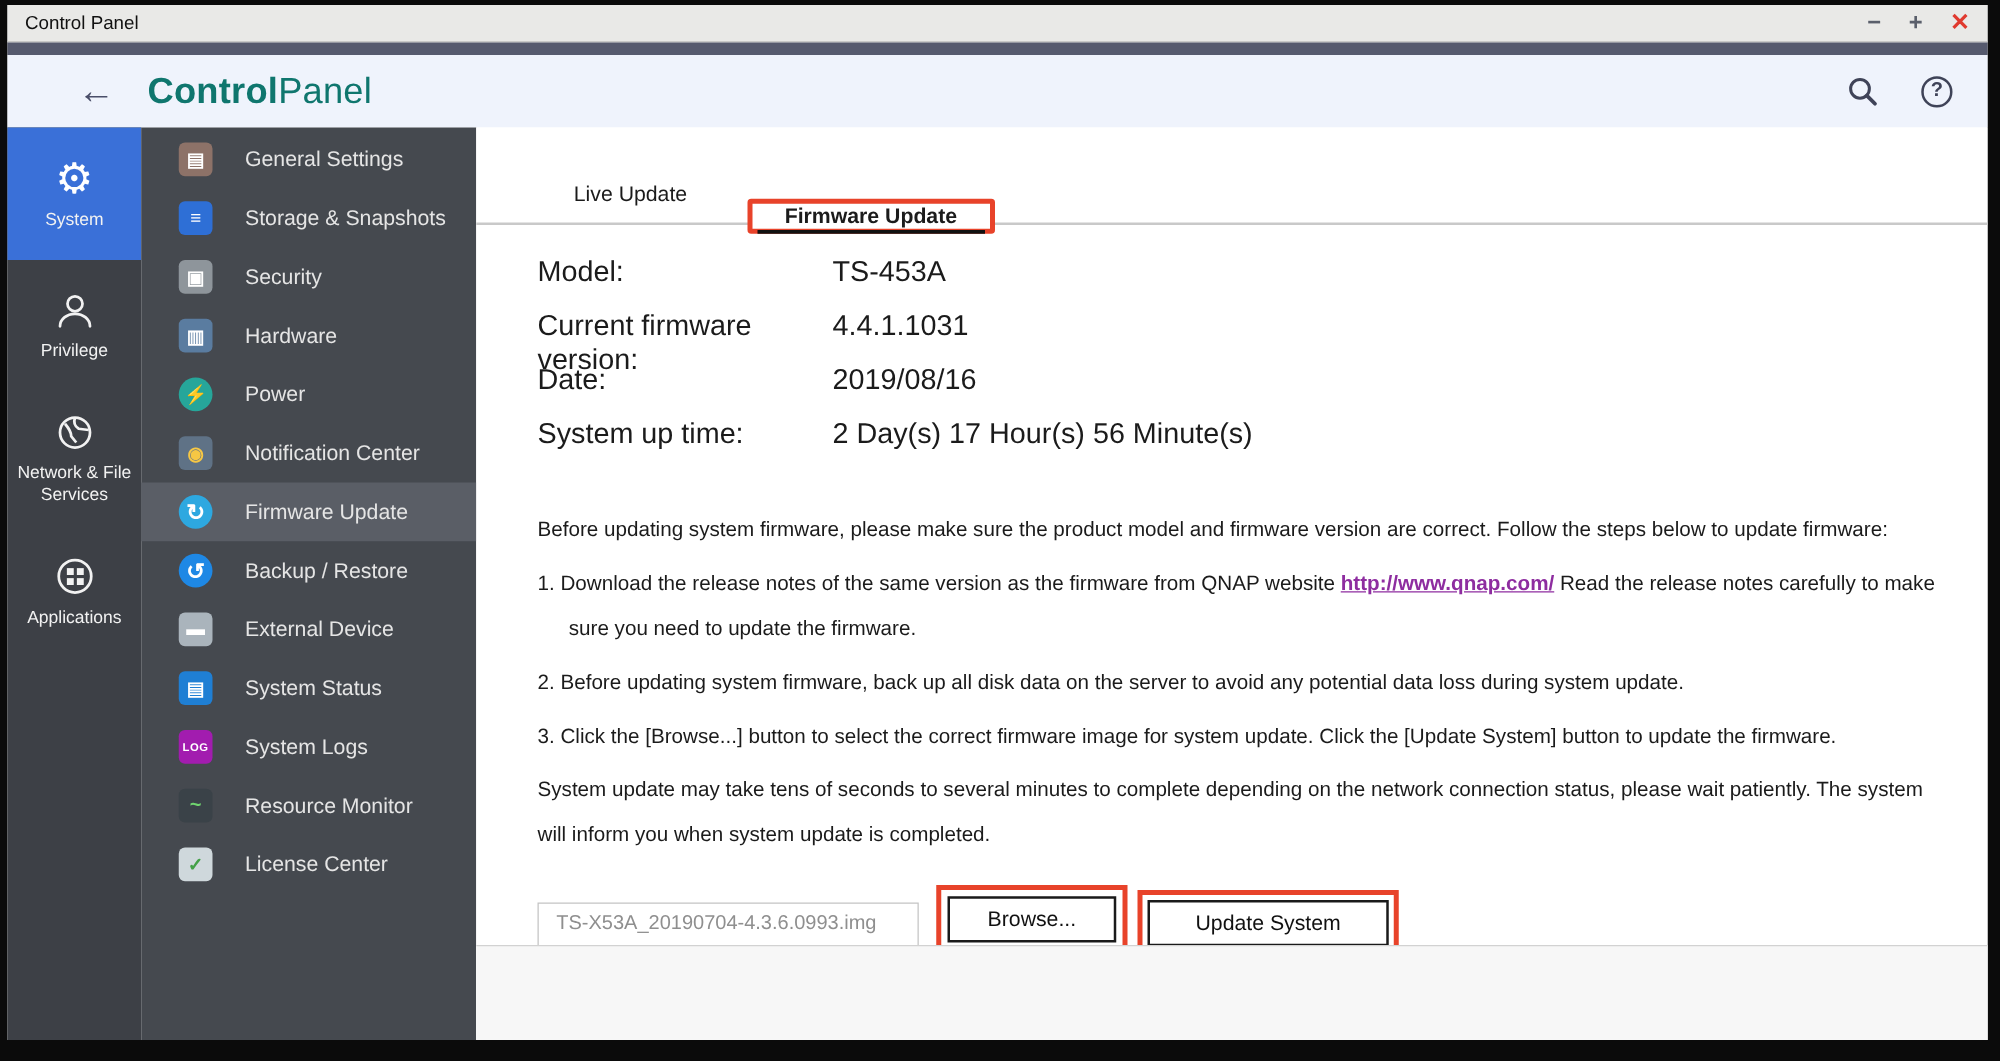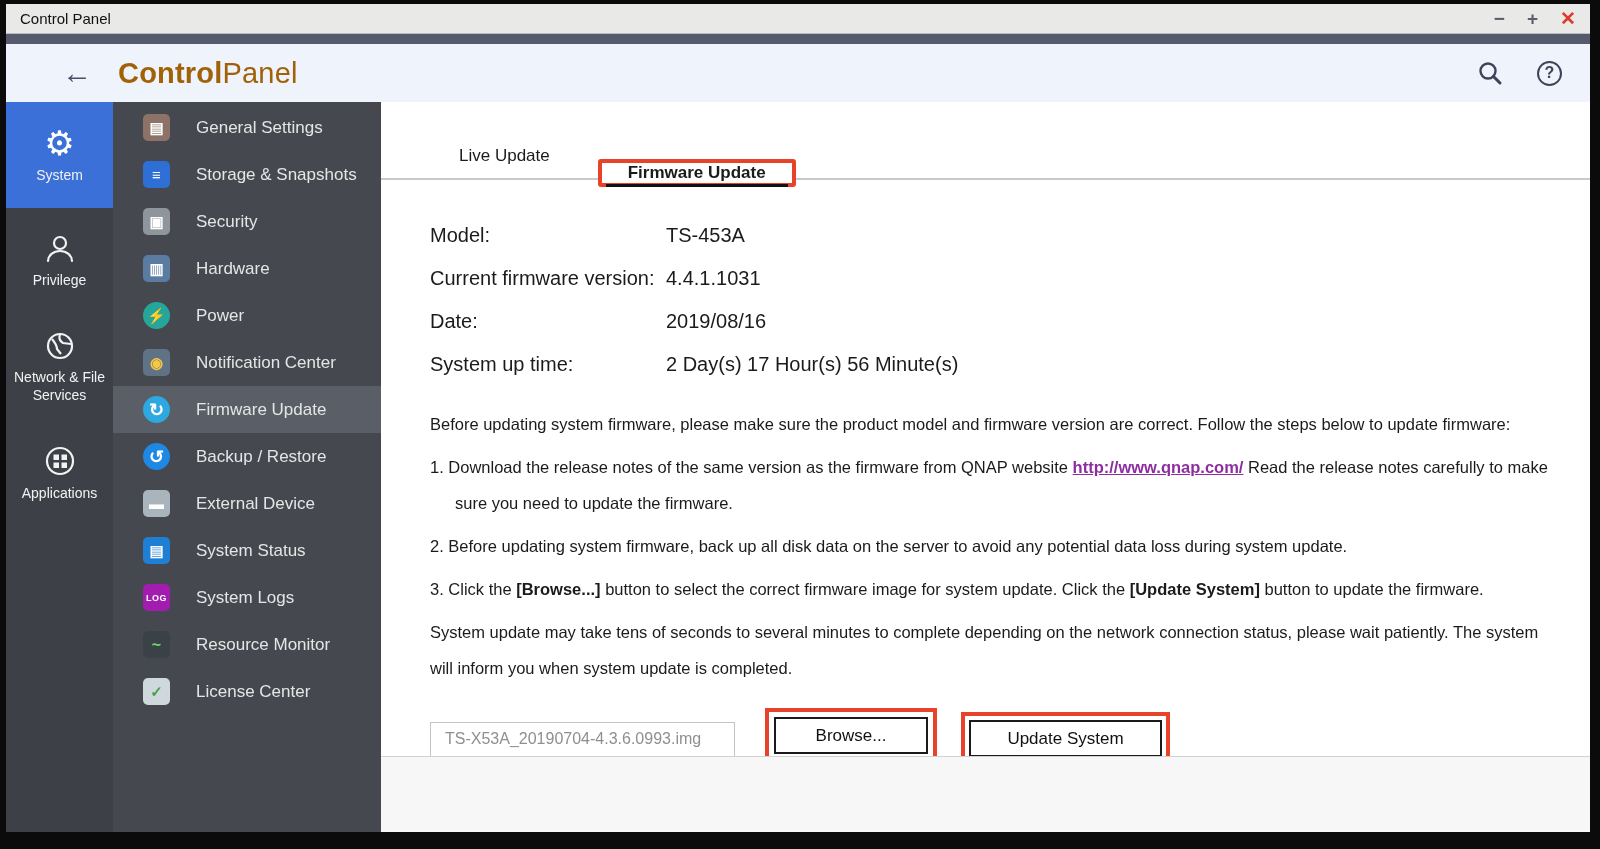--- a/index.html
+++ b/index.html
@@ -16,21 +16,21 @@
   .titlebar-controls { margin-left:auto; display:flex; align-items:center; gap:22px; }
   .tb-btn { font-size:19px; font-weight:bold; color:#5a5f6b; line-height:1; cursor:default; }
   .tb-btn.close { color:#e03a2f; }
 
   .slate-strip { height:10px; background:#565a6e; flex:0 0 auto; }
 
   
   .appheader { height:58px; background:#eff3fc; display:flex; align-items:center;
                padding:0 28px 0 56px; flex:0 0 auto; }
   .back-arrow { font-size:30px; color:#4a4e69; margin-right:26px; line-height:1; cursor:pointer; }
-  .app-title { font-size:29px; color:#a16207; letter-spacing:0.2px; }
+  .app-title { font-size:29px; color:#0f766e; letter-spacing:0.2px; }
   .app-title .bold { font-weight:bold; }
   .appheader-icons { margin-left:auto; display:flex; align-items:center; gap:34px; }
   .hicon { width:26px; height:26px; position:relative; cursor:pointer; }
   .help-circle { width:25px; height:25px; border:2px solid #3f4358; border-radius:50%;
                  color:#3f4358; font-size:16px; font-weight:bold; display:flex;
                  align-items:center; justify-content:center; }
 
   
   .main { flex:1; display:flex; min-height:0; }
 
@@ -68,41 +68,41 @@
   .content { flex:1; background:#fff; display:flex; flex-direction:column; min-width:0; }
   .tabbar { height:50px; border-bottom:2px solid #c9c9c9; display:flex; align-items:flex-end;
             padding-left:60px; flex:0 0 auto; position:relative;margin-top:28px; }
   .tab { font-size:17px; color:#1b1b1b; padding:10px 18px 12px; cursor:pointer; }
   .tab-annot { border:4px solid #e8432a; border-radius:3px; margin-left:30px;
                margin-bottom:-7px; background:#fff; position:relative; top:2px; }
   .tab.active { font-weight:bold; padding:8px 22px 2px; border-bottom:3px solid #111;
                 margin:0 4px 4px; }
 
   .content-body { flex:1; padding:24px 40px 0 49px; overflow:hidden; }
-  .info-row { display:flex; height:43px; align-items:flex-end; font-size:20px; color:#1b1b1b; }
+  .info-row { display:flex; height:43px; align-items:flex-start; font-size:23px; color:#1b1b1b; }
   .info-label { width:236px; flex:0 0 auto; }
   .info-value { }
 
   .instructions { margin-top:30px; font-size:16.5px; color:#1b1b1b; }
   .instructions p { line-height:36px; margin-bottom:7px; }
   .instructions p.step { padding-left:25px; text-indent:-25px; }
   a.qnap-link { color:#8e2da0; font-weight:bold; text-decoration:underline; cursor:pointer; }
-  .b { font-weight:bold; }
-
-  .form-row { display:flex; align-items:center; margin-top:22px;gap:16px; }
+  .b { font-weight:normal; }
+
+  .form-row { display:flex; align-items:center; margin-top:22px; }
   .fw-input { width:305px; height:35px; border:1px solid #c4c4c4; color:#8f8f8f;
               font-size:16px; padding:0 14px; font-family:"Liberation Sans", sans-serif;
               background:#fff; }
   .annot-box { border:4px solid #e8432a; display:inline-flex; align-items:center;
                justify-content:center; background:#fff; }
   .annot-browse { margin-left:14px; padding:5px 5px 12px; }
   .annot-update { margin-left:8px; padding:4px 4px 5px; }
   .btn { background:#fff; border:2px solid #1a1a1a; font-size:17px; color:#111;
          font-family:"Liberation Sans", sans-serif; height:37px; cursor:pointer; }
-  .btn-browse { width:154px; }
+  .btn-browse { width:135px; }
   .btn-update { width:193px; }
 
   .content-footer { flex:0 0 76px; background:#f7f7f7; border-top:1px solid #d2d2d2; }
 
   
   svg { display:block; }
 </style>
 </head>
 <body>
 

